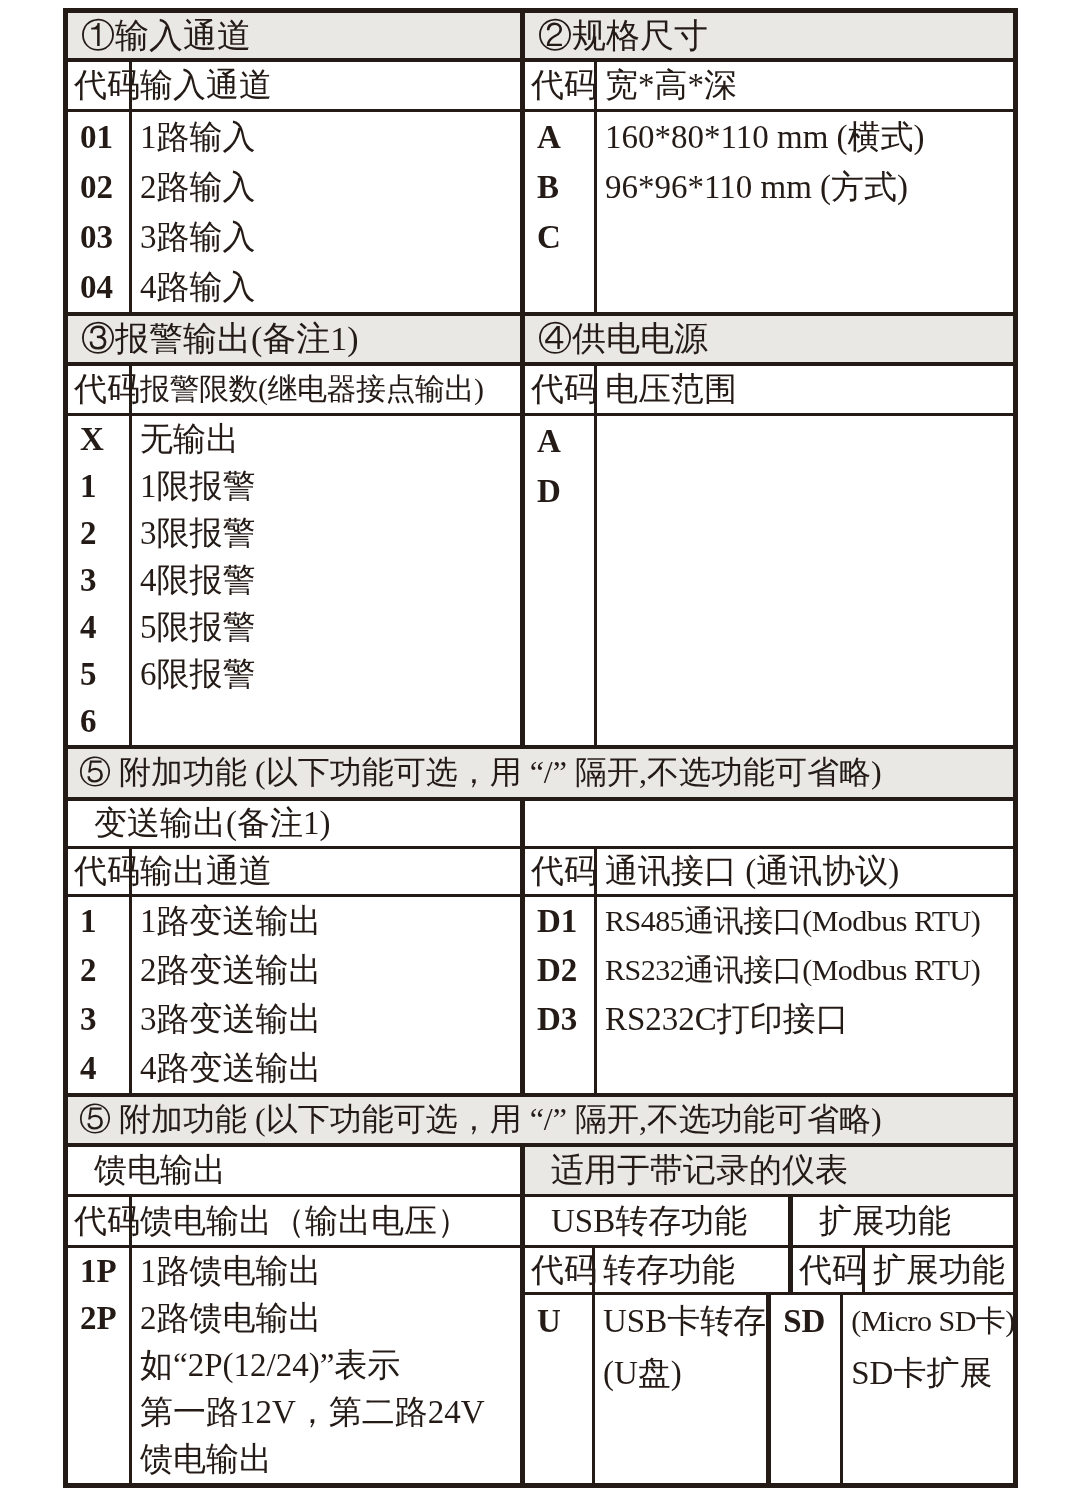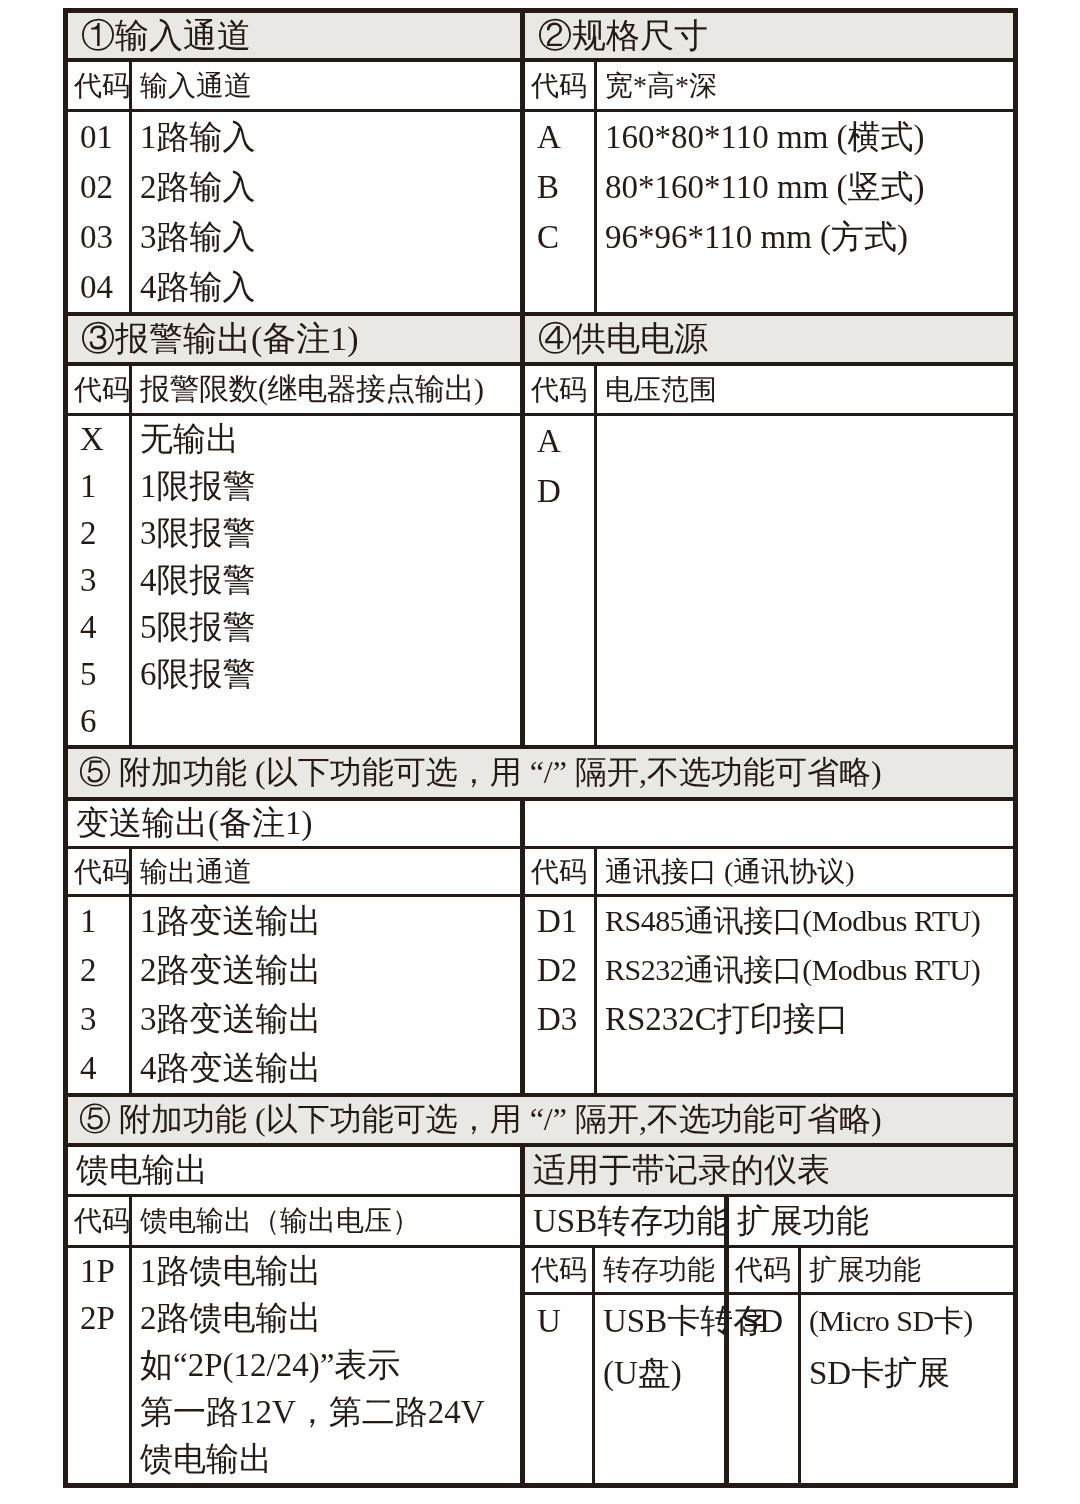--- a/index.html
+++ b/index.html
@@ -27,35 +27,35 @@
   }
   .row{display:flex;box-sizing:border-box;flex-shrink:0;}
   .bb4{border-bottom:4px solid var(--bd);}
   .bb3{border-bottom:3px solid var(--bd);}
   .lh{width:457px;box-sizing:border-box;border-right:5px solid var(--bd);display:flex;}
   .rh{flex:1;display:flex;min-width:0;}
   .gray{background:var(--gr);}
   .vcell{display:flex;align-items:center;white-space:nowrap;box-sizing:border-box;}
   .banner{font-size:32px;padding-left:11px;}
   .title{font-size:34px;padding-left:13px;flex:1;}
-  .sub{font-size:33px;padding-left:8px;flex:1;}
+  .sub{font-size:33px;padding-left:8px;flex:1;margin-left:18px;}
   .codeL{width:64px;border-right:3px solid var(--bd);}
   .codeR{width:72px;border-right:3px solid var(--bd);}
-  .hdr{font-size:28px;}
+  .hdr{font-size:33px;}
   .hdr.pad{padding-left:6px;}
   .descfill{flex:1;padding-left:8px;min-width:0;}
   .col{display:flex;flex-direction:column;box-sizing:border-box;}
   .ln{display:flex;align-items:center;white-space:nowrap;font-size:33px;}
-  .lnc{padding-left:12px;}
+  .lnc{padding-left:12px;font-weight:bold;}
   .tight{font-size:30px;letter-spacing:-0.5px;}
   
   .lnA{height:50px;} .lnB{height:47px;} .lnC{height:49px;}
   .lnD{height:47px;} .lnE{height:52px;}
   .r13{flex:1;}
-  .usbL{width:204px;box-sizing:border-box;border-right:5px solid var(--bd);display:flex;}
+  .usbL{width:268px;box-sizing:border-box;border-right:5px solid var(--bd);display:flex;}
   .usbCode{width:70px;border-right:3px solid var(--bd);}
   .extCode{width:72px;border-right:3px solid var(--bd);}
 </style>
 </head>
 <body>
 
 <div class="page">
   <div class="tbl">
 
     <div class="row bb4" style="height:49px">
@@ -94,21 +94,20 @@
         </div>
       </div>
       <div class="rh">
         <div class="col codeR">
           <div class="ln lnA lnc">A</div>
           <div class="ln lnA lnc">B</div>
           <div class="ln lnA lnc">C</div>
         </div>
         <div class="col descfill">
           <div class="ln lnA">160*80*110 mm (横式)</div>
-          <div class="ln lnA">80*160*110 mm (竖式)</div>
           <div class="ln lnA">96*96*110 mm (方式)</div>
         </div>
       </div>
     </div>
 
     <div class="row bb4" style="height:50px">
       <div class="lh gray">
         <div class="vcell title">③报警输出(备注1)</div>
       </div>
       <div class="rh gray">

